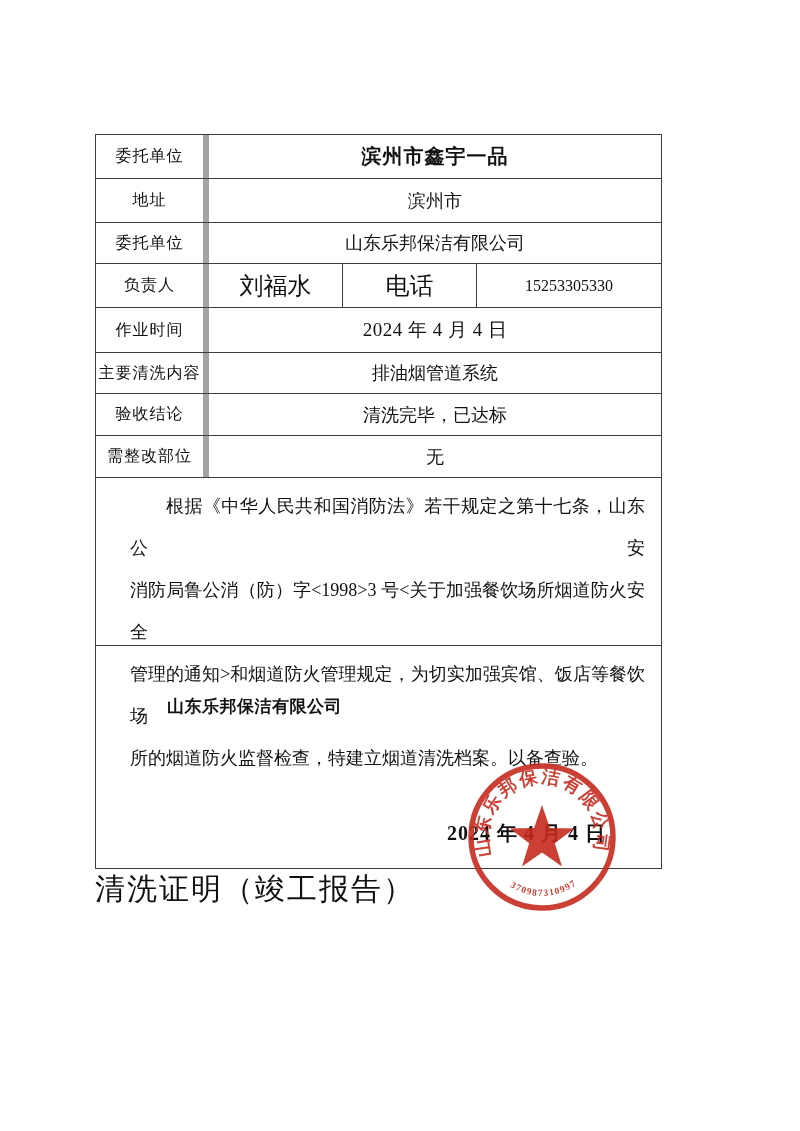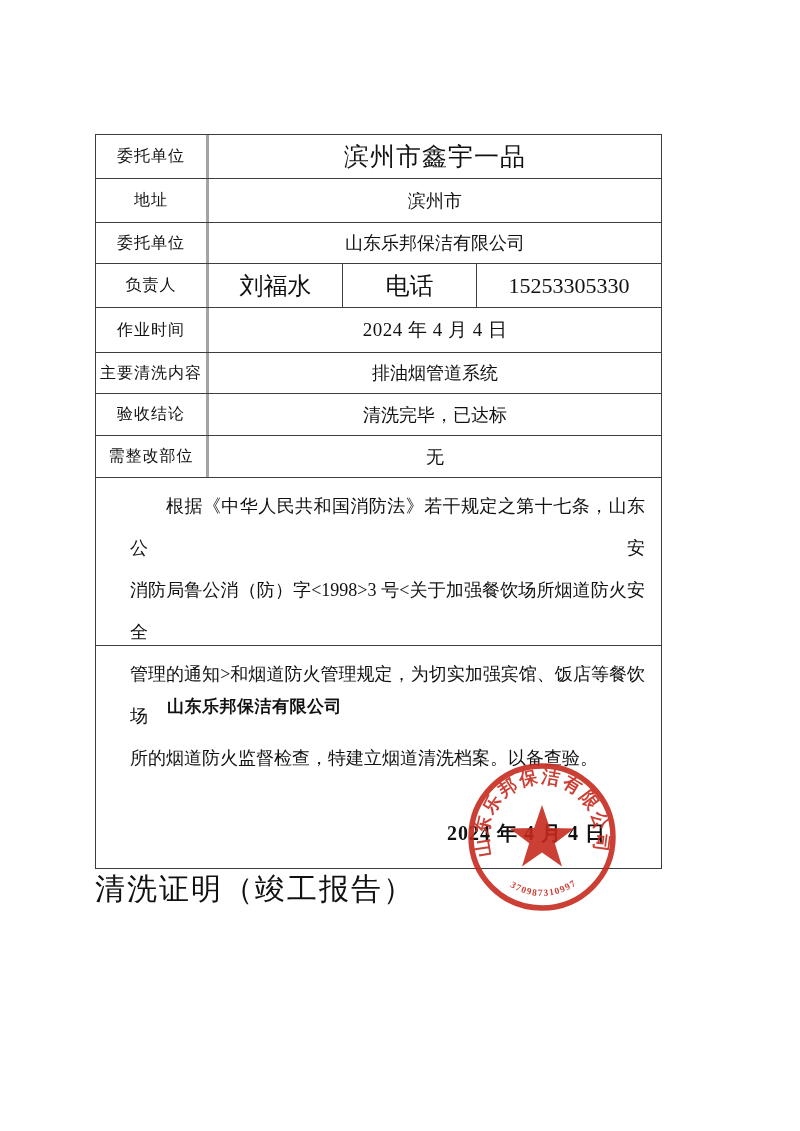--- a/index.html
+++ b/index.html
@@ -7,35 +7,35 @@
     width:800px;height:1131px;position:relative;background:#ffffff;
     font-family:"Liberation Serif","DejaVu Serif",serif;color:#111;
     overflow:hidden;
   }
   .doc-table{
     position:absolute;left:95px;top:134px;width:567px;
     border:1px solid #3d3d3d;box-sizing:border-box;background:#fff;
   }
   .t-row{display:flex;box-sizing:border-box;border-bottom:1px solid #3d3d3d;}
   .t-label{
-    width:113px;flex:0 0 113px;border-right:3px solid #a3a3a3;box-sizing:border-box;
+    width:113px;flex:0 0 113px;border-right:6px solid #a3a3a3;box-sizing:border-box;
     display:flex;align-items:center;justify-content:center;
     font-size:16px;letter-spacing:1px;
   }
   .t-value{
     flex:1;display:flex;align-items:center;justify-content:center;
     font-size:18px;box-sizing:border-box;
   }
-  .big-value{font-size:25px;font-weight:normal;letter-spacing:1px;}
+  .big-value{font-size:20px;font-weight:bold;letter-spacing:1px;}
   .t-cell{
     display:flex;align-items:center;justify-content:center;
     box-sizing:border-box;font-size:24px;
   }
   .c-mid{width:134px;flex:0 0 134px;border-right:1px solid #3d3d3d;}
-  .c-last{flex:1;font-size:22px;text-align:center;}
+  .c-last{flex:1;font-size:16px;text-align:center;}
   .date-value{font-size:19px;letter-spacing:0.5px;}
   .t-para{
     box-sizing:border-box;height:168px;border-bottom:1px solid #3d3d3d;
     padding:7px 16px 0 17px;font-size:18px;line-height:42px;
   }
   .p-line{text-align:justify;text-align-last:justify;margin-left:17px;}
   .p-line.first{text-indent:2em;}
   .p-line.last{text-align:left;text-align-last:left;}
   .t-sign{position:relative;height:222px;box-sizing:border-box;}
   .sign-company{

